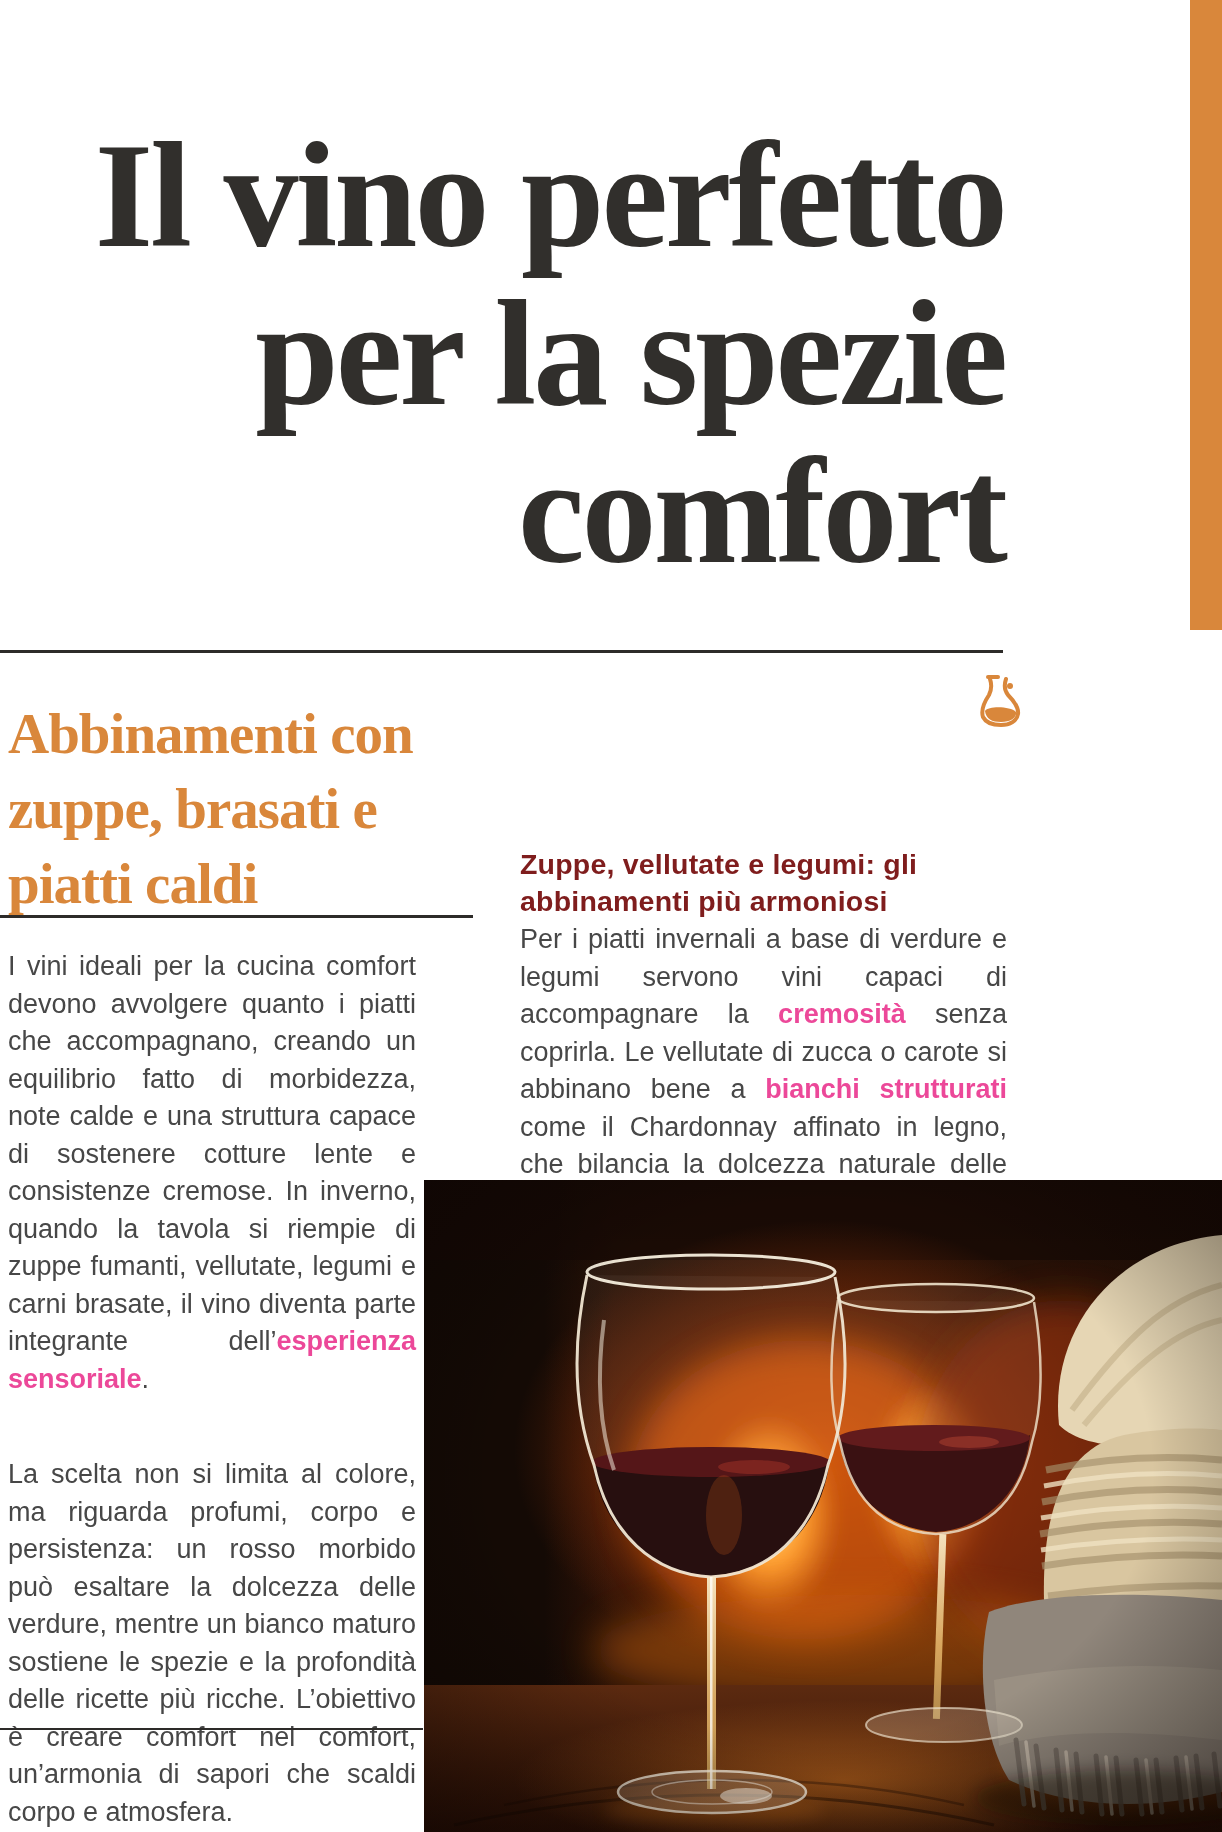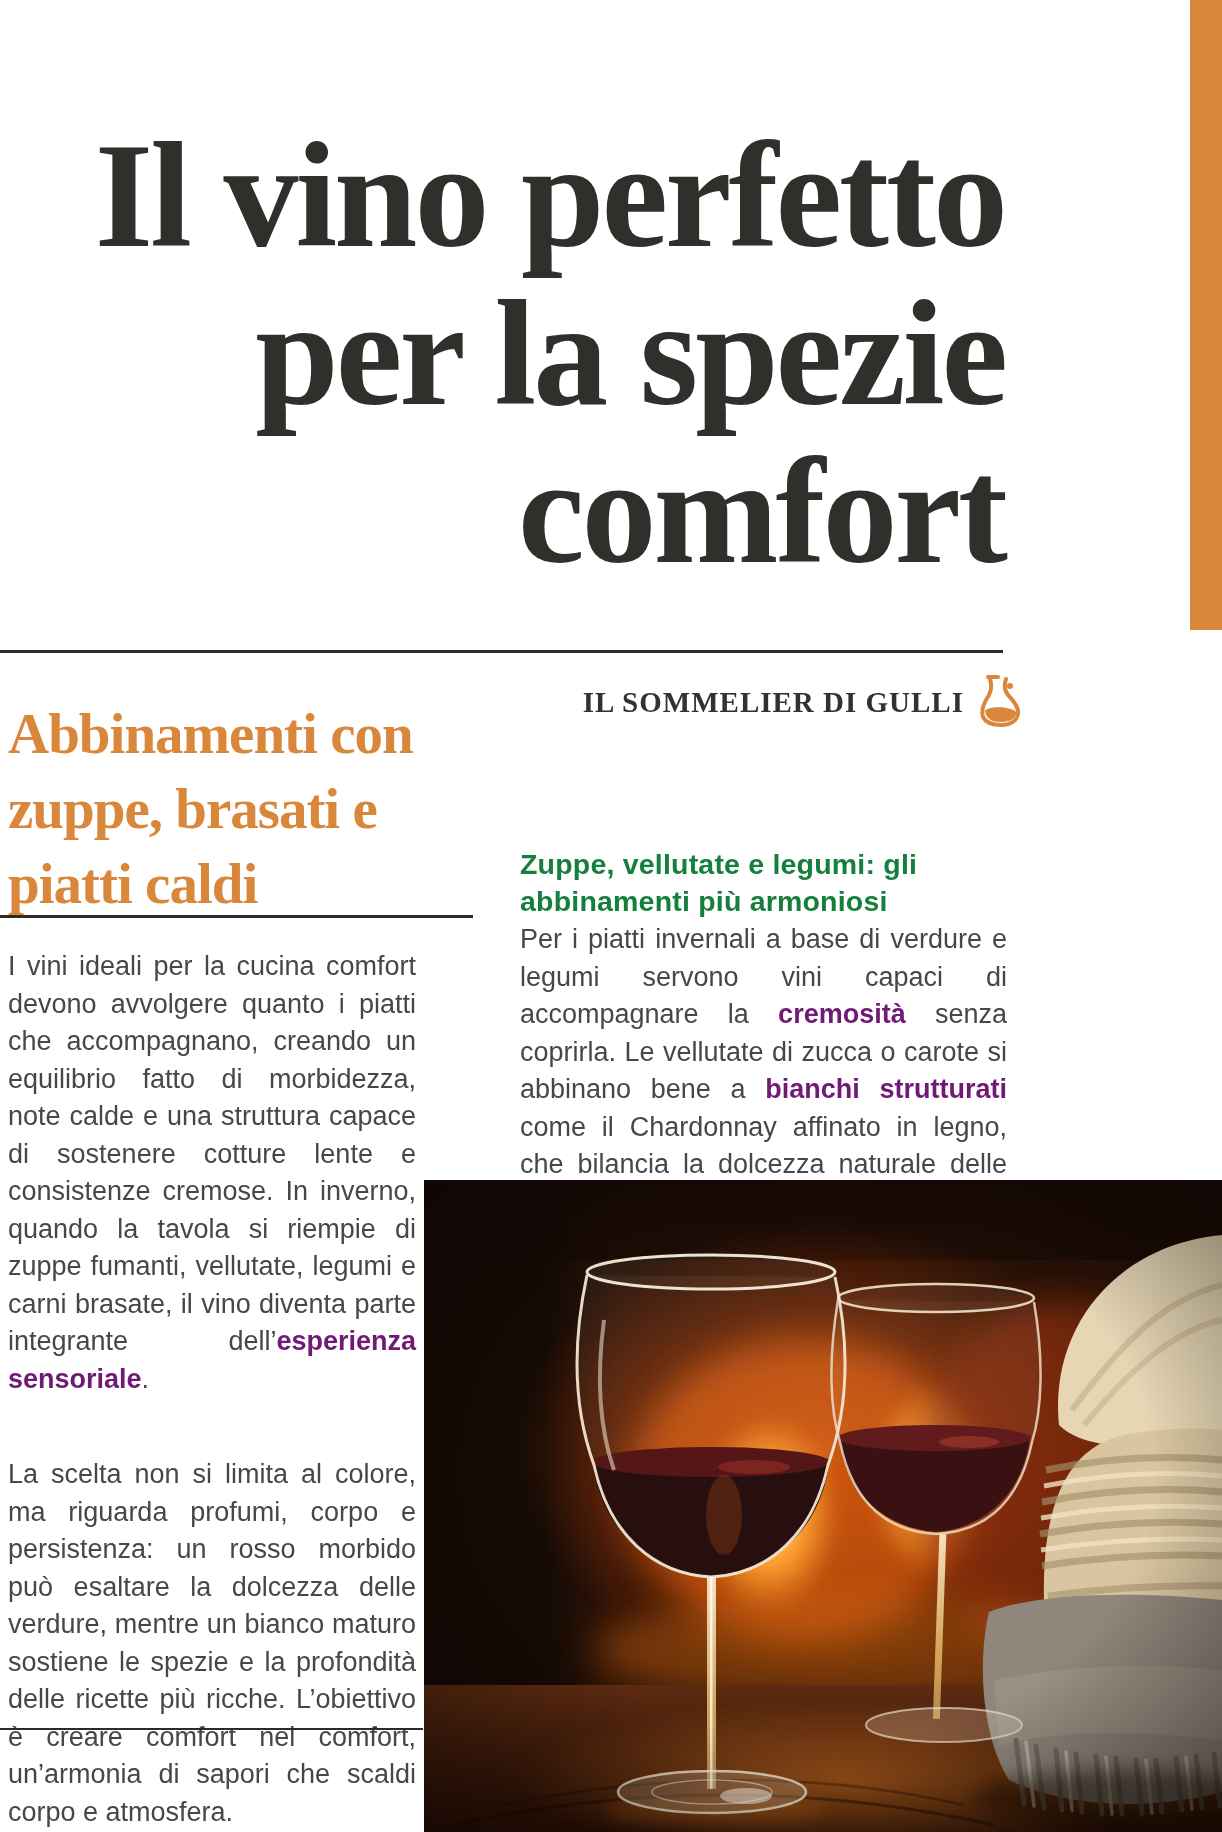--- a/index.html
+++ b/index.html
@@ -41,27 +41,27 @@
     position:absolute; left:8px; top:948px; width:408px;
     font-size:27px; line-height:37.5px; color:#474747; text-align:justify;
   }
   .left-col-text p { margin:0; }
   .left-col-text p + p { margin-top:58px; }
 
   
   .right-col { position:absolute; left:520px; top:846px; width:487px; }
   .subhead {
     margin:0; font-weight:700; font-size:28.5px; line-height:37px;
-    color:#15803d; letter-spacing:0.2px;
+    color:#7f1d1d; letter-spacing:0.2px;
   }
   .right-text {
     margin:1px 0 0 0; font-size:27px; line-height:37.5px; color:#474747; text-align:justify;
   }
 
-  .seg-bold { font-weight:700; color:#701a75; }
+  .seg-bold { font-weight:700; color:#ec4899; }
 
   
   .photo { position:absolute; left:424px; top:1180px; width:798px; height:652px; overflow:hidden; }
   .photo svg { display:block; }
 
   
   .rule-footer { position:absolute; left:0; top:1728px; width:423px; height:2px; background:#2d2b29; }
   .footer-brand {
     position:absolute; left:8px; top:1742px;
     font-family:"DejaVu Serif","Liberation Serif",serif; font-style:italic;
@@ -77,21 +77,20 @@
 
   <div class="masthead">
     <div>Il vino perfetto</div>
     <div>per la spezie</div>
     <div>comfort</div>
   </div>
 
   <div class="rule-top"></div>
 
   <div class="kicker-row">
-    <span class="kicker-label">IL SOMMELIER DI GULLI</span>
     <span>
       <svg width="44" height="54" viewBox="0 0 44 54" aria-hidden="true">
         <g fill="none" stroke="#d9873b" stroke-width="4" stroke-linecap="round" stroke-linejoin="round">
 
           <path d="M10,4 L20,4"></path>
 
           <path d="M12,6 C14,12 14,16 11,22 C5,31 3,38 5,44 C8,50 16,52 23,52 C32,52 39,48 40,41 C41,34 36,28 30,22 C26,17 26,12 28,6"></path>
 
           <circle cx="32" cy="13" r="3" fill="#d9873b" stroke="none"></circle>
         </g>

